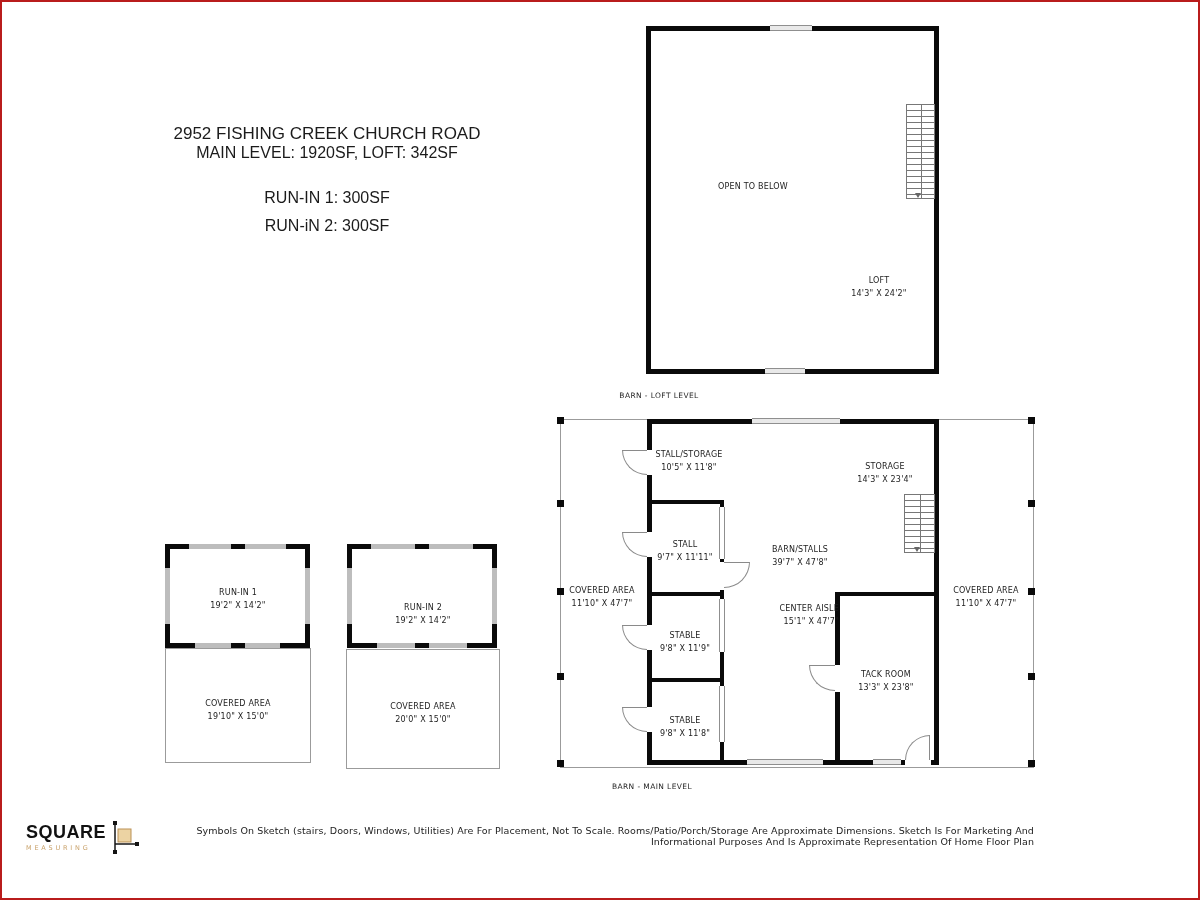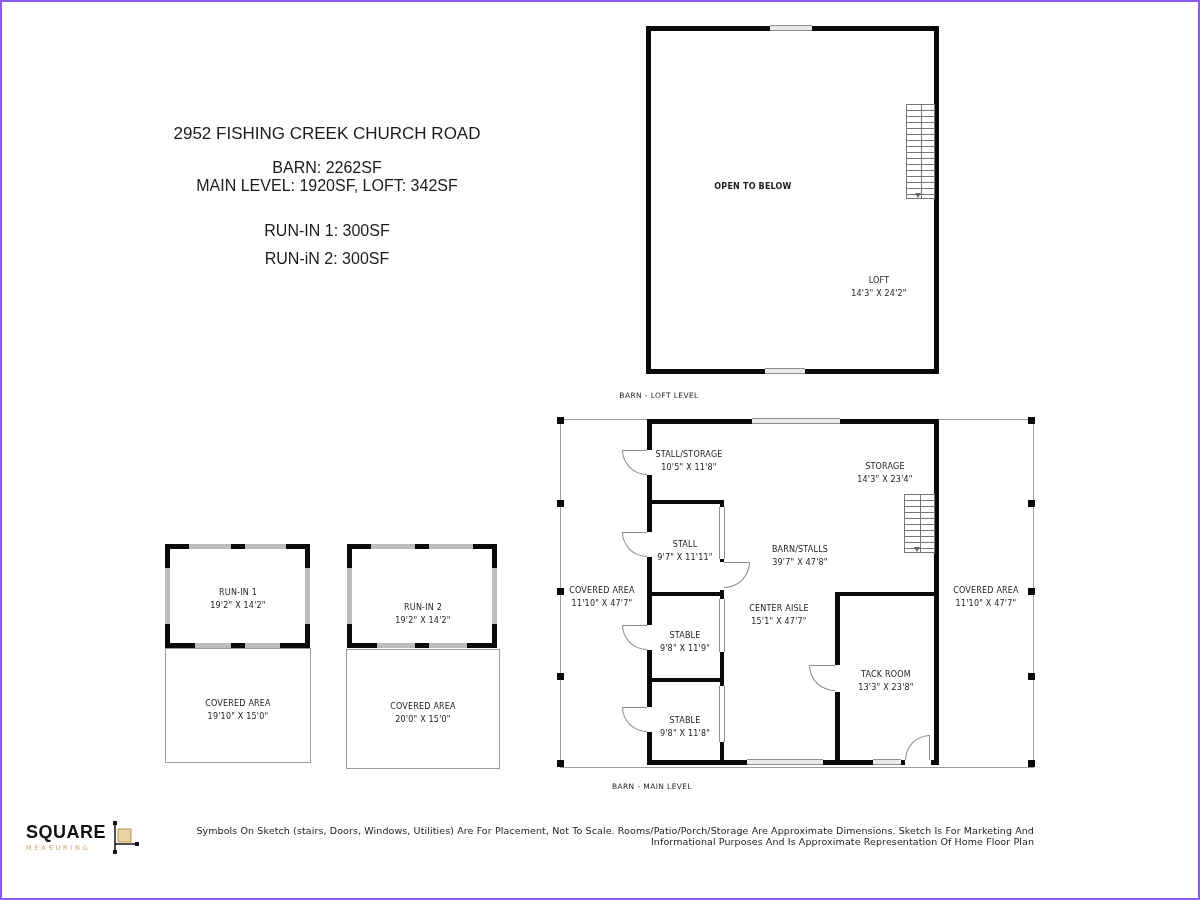--- a/index.html
+++ b/index.html
@@ -1,18 +1,18 @@
 <!DOCTYPE html>
 <html><head>
 <meta charset="utf-8">
 <style>
   html,body { margin:0; padding:0; background:#fff; }
   .page {
     position:relative; width:1200px; height:900px; background:#ffffff;
-    border:2px solid #8b5cf6; box-sizing:border-box; overflow:hidden;
+    border:2px solid #b91c1c; box-sizing:border-box; overflow:hidden;
     font-family:"DejaVu Sans", sans-serif; color:#1c1c1c;
   }
   
   .title-block { position:absolute; left:150px; top:122px; width:350px; text-align:center;
                  font-family:"Liberation Sans", sans-serif; color:#1b1b1b; }
   .tb-line1 { font-size:17px; }
   .tb-line2 { font-size:17px; margin-top:7px; text-decoration:underline; text-underline-offset:3px; }
   .tb-line3 { font-size:16px; margin-top:15px; }
   .tb-line4 { font-size:16px; }
   .tb-line5 { font-size:16px; margin-top:27px; }
@@ -62,34 +62,33 @@
   .disclaimer { position:absolute; left:170px; top:823px; width:862px; text-align:right;
                 font-size:9.5px; color:#222; letter-spacing:0.1px; }
 </style>
 </head>
 <body>
 
 <div class="page">
 
   <div class="title-block">
     <div class="tb-line1">2952 FISHING CREEK CHURCH ROAD</div>
-    <div class="tb-line3">BARN: 2262SF</div>
     <div class="tb-line4">MAIN LEVEL: 1920SF, LOFT: 342SF</div>
     <div class="tb-line5">RUN-IN 1: 300SF</div>
     <div class="tb-line6">RUN-iN 2: 300SF</div>
   </div>
 
   <div class="plan-upper"></div>
   <div class="win-h" style="left:768px;top:23px;width:42px;"></div>
   <div class="win-h" style="left:763px;top:366px;width:40px;"></div>
   <div class="stairs" style="left:904px;top:102px;width:29px;height:95px;">
     <div class="divider"></div>
   </div>
   <div class="stair-arrow" style="left:913px;top:191px;"></div>
-  <div class="room-label" style="left:691px;top:178px;font-weight:bold;">OPEN TO BELOW</div>
+  <div class="room-label" style="left:691px;top:178px;">OPEN TO BELOW</div>
   <div class="room-label" style="left:817px;top:272px;">
     <div>LOFT</div>
     <div>14'3" X 24'2"</div>
   </div>
   <div class="caption" style="left:597px;top:389px;">BARN - LOFT LEVEL</div>
 
   <div class="thin-rect" style="left:558px;top:417px;width:474px;height:349px;"></div>
 
   <div class="post" style="left:555px;top:415px;"></div>
   <div class="post" style="left:555px;top:498px;"></div>
@@ -160,21 +159,21 @@
     <div>39'7" X 47'8"</div>
   </div>
   <div class="room-label" style="left:540px;top:582px;">
     <div>COVERED AREA</div>
     <div>11'10" X 47'7"</div>
   </div>
   <div class="room-label" style="left:924px;top:582px;">
     <div>COVERED AREA</div>
     <div>11'10" X 47'7"</div>
   </div>
-  <div class="room-label" style="left:717px;top:600px;">
+  <div class="room-label" style="left:717px;top:600px;text-align:right;">
     <div>CENTER AISLE</div>
     <div>15'1" X 47'7"</div>
   </div>
   <div class="room-label" style="left:623px;top:627px;">
     <div>STABLE</div>
     <div>9'8" X 11'9"</div>
   </div>
   <div class="room-label" style="left:824px;top:666px;">
     <div>TACK ROOM</div>
     <div>13'3" X 23'8"</div>

